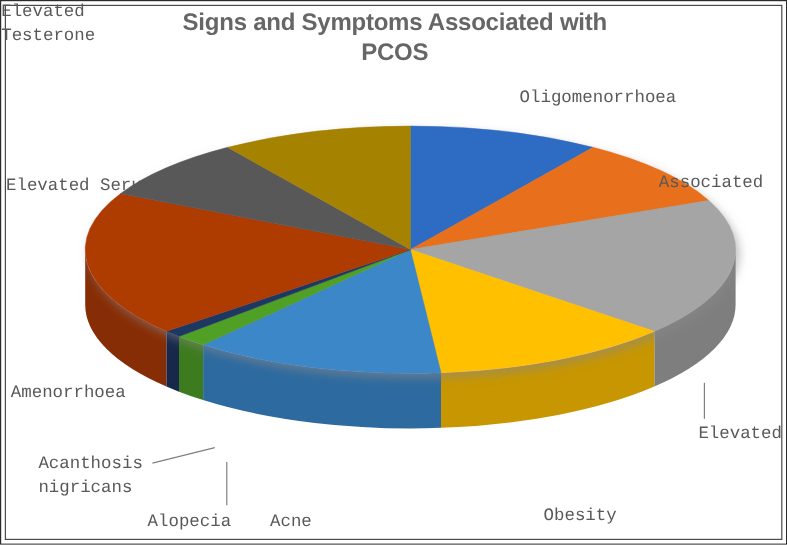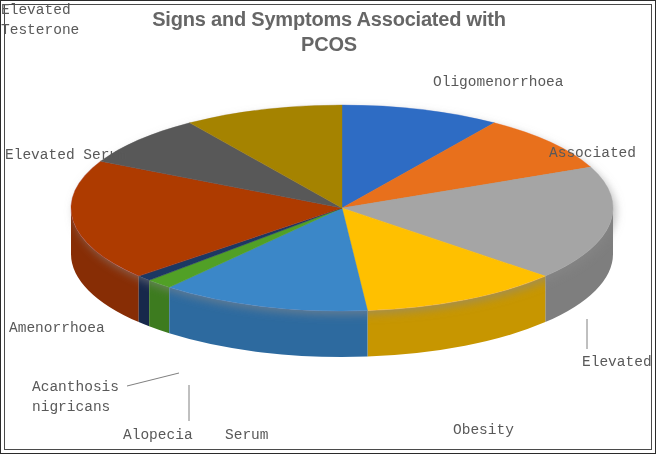--- a/index.html
+++ b/index.html
@@ -109,21 +109,21 @@
       <path d="M 586 348 L 586 318"></path>
       <path d="M 188 420 L 188 384"></path>
       <path d="M 126 385 L 178 372"></path>
     </g>
   </svg>
 
   <div class="pie-label lbl-oligomenorrhoea">Oligomenorrhoea</div>
   <div class="pie-label lbl-amenorrhoea">Associated</div>
   <div class="pie-label lbl-hirsutism">Elevated</div>
   <div class="pie-label lbl-obesity">Obesity</div>
-  <div class="pie-label lbl-acne">Serum</div>
+  <div class="pie-label lbl-acne">Acne</div>
   <div class="pie-label lbl-alopecia">Alopecia</div>
   <div class="pie-label lbl-acanthosis">Acanthosis
 nigricans</div>
   <div class="pie-label lbl-infertility">Amenorrhoea</div>
   <div class="pie-label lbl-elevated-serum">Elevated Serum</div>
   <div class="pie-label lbl-elevated-testerone">Elevated
 Testerone</div>
 </div>
 
 </body></html>

